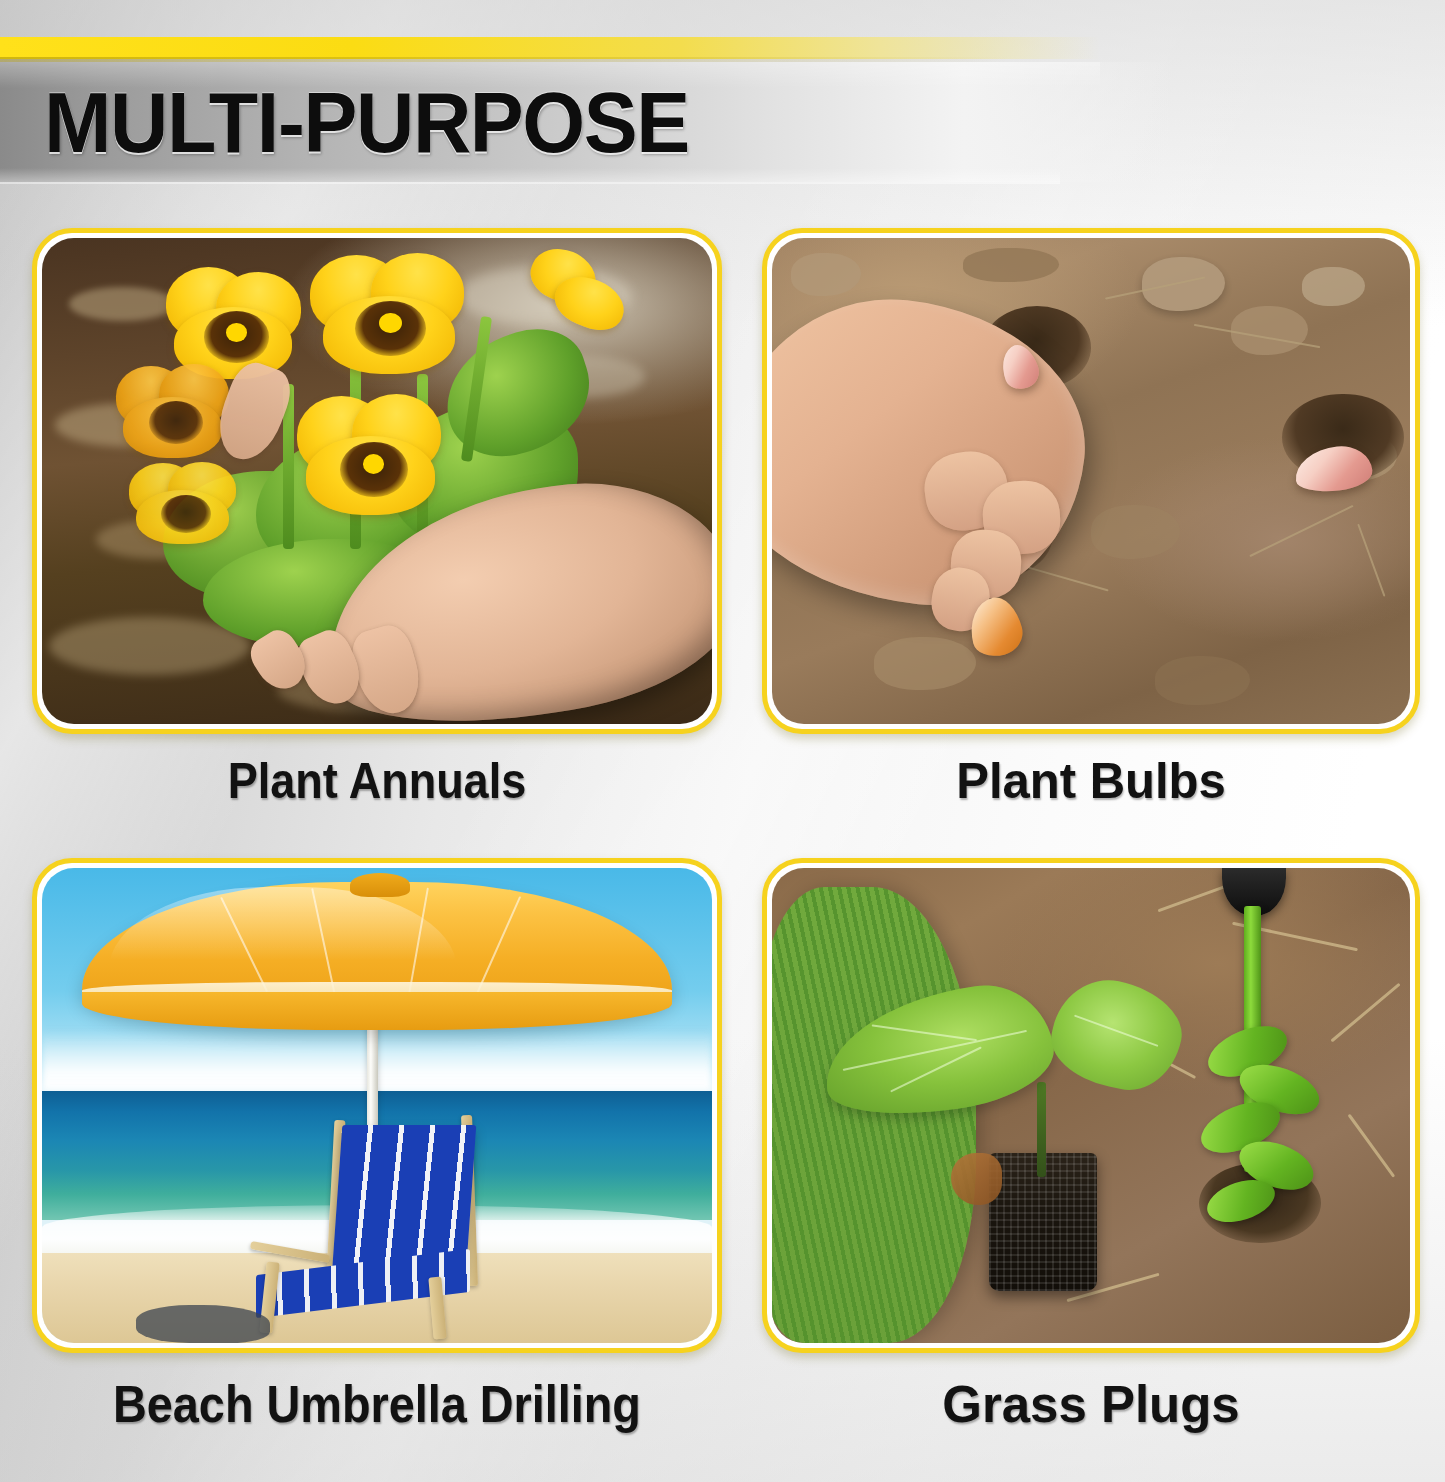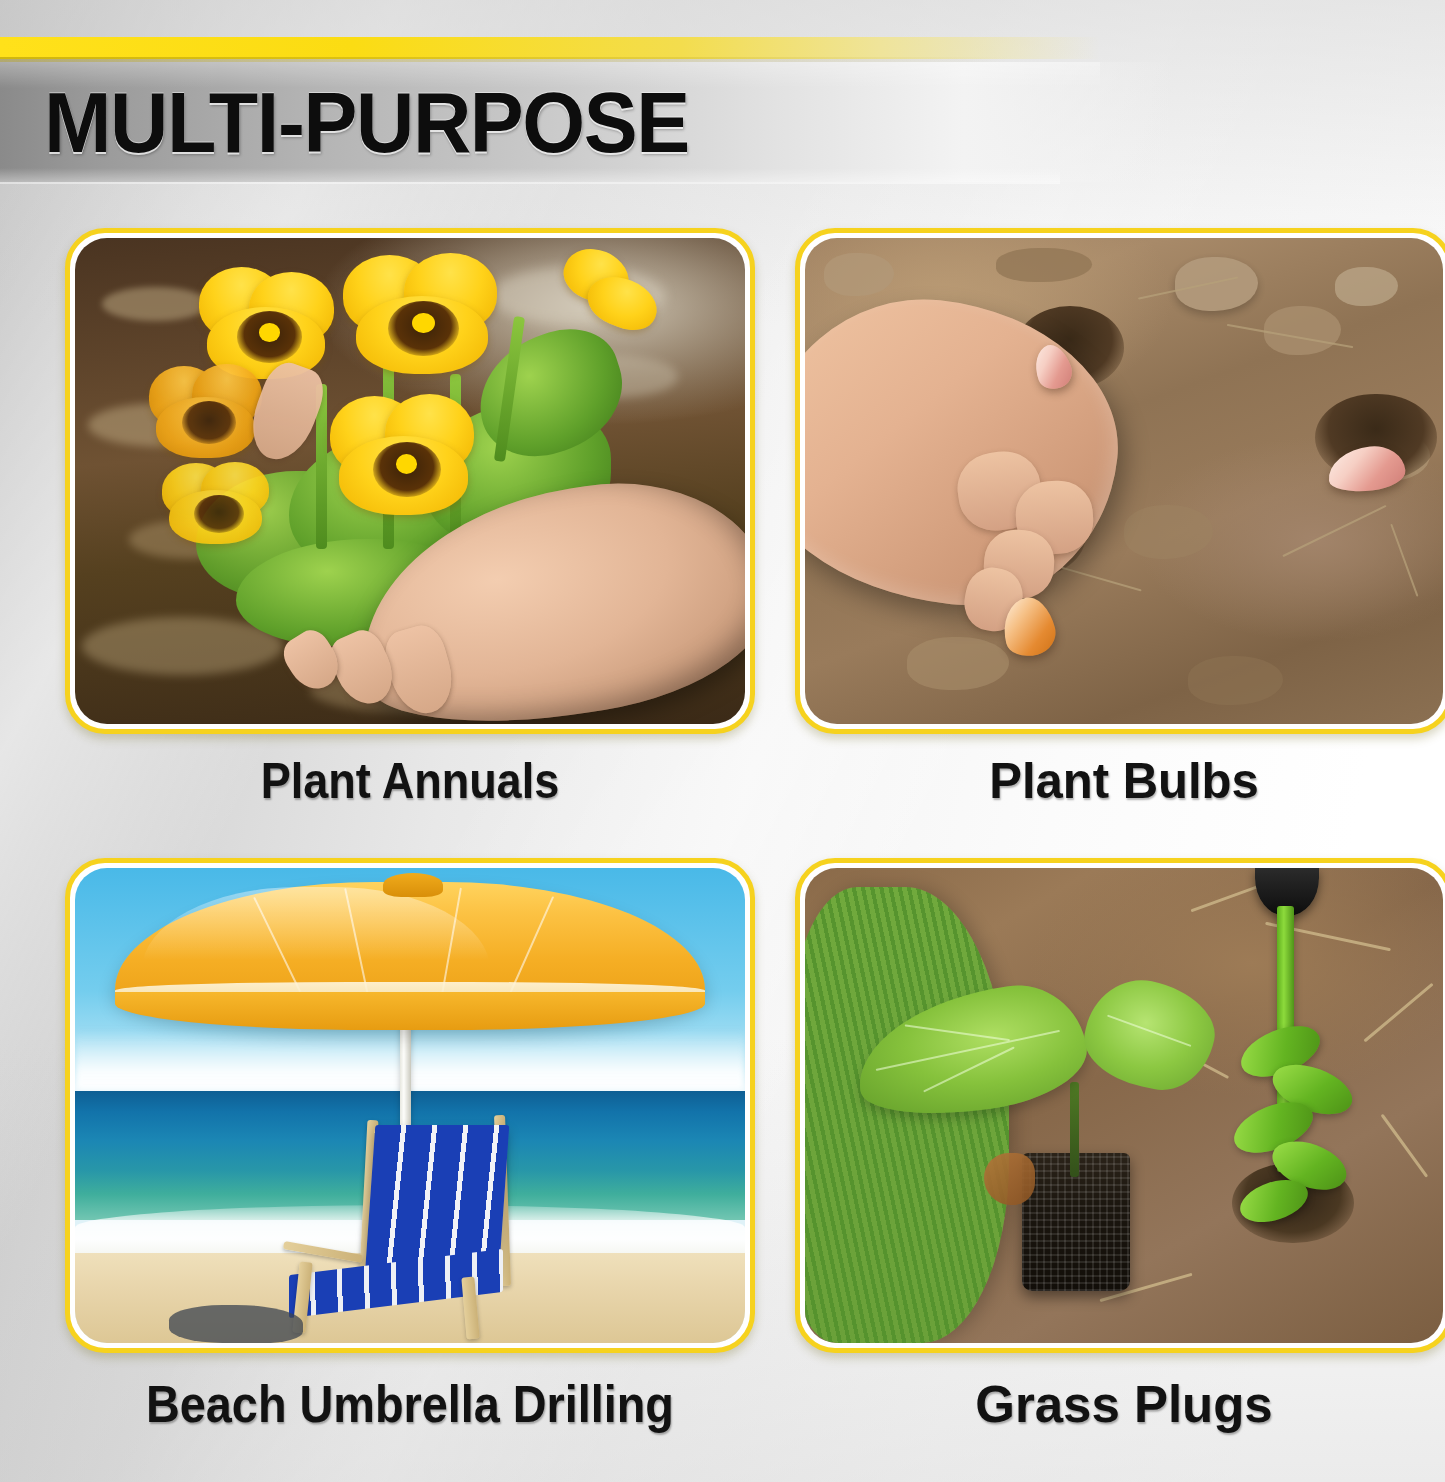--- a/index.html
+++ b/index.html
@@ -35,21 +35,21 @@
     position:absolute;left:44px;top:62px;height:120px;
     display:flex;align-items:center;
     font-family:"Liberation Sans", sans-serif;
     font-weight:700;font-size:86px;letter-spacing:-1.5px;
     color:#0d0d0d;white-space:nowrap;
     transform:scaleX(.94);transform-origin:left center;
     text-shadow:0 2px 0 rgba(255,255,255,.75), 0 -1px 0 rgba(255,255,255,.45), 1px 3px 3px rgba(0,0,0,.28);
   }
 
   
-  #grid{position:absolute;left:0;top:0;width:1342px;height:1482px;margin-left:33px;}
+  #grid{position:absolute;left:0;top:0;width:1342px;height:1482px;}
   .cell{position:absolute;}
   .cell.c0{left:32px;  top:228px;  width:690px;height:618px;}
   .cell.c1{left:762px; top:228px;  width:658px;height:618px;}
   .cell.c2{left:32px;  top:858px;  width:690px;height:618px;}
   .cell.c3{left:762px; top:858px;  width:658px;height:618px;}
 
   .card{position:relative;border-radius:40px;
     border:5px solid #f6d21e;
     background:#fff;padding:5px;
     box-sizing:border-box;

